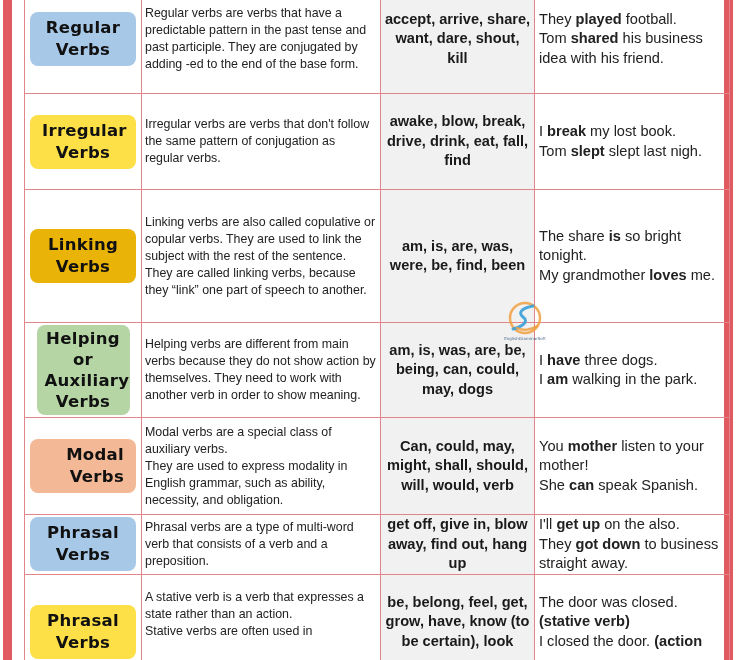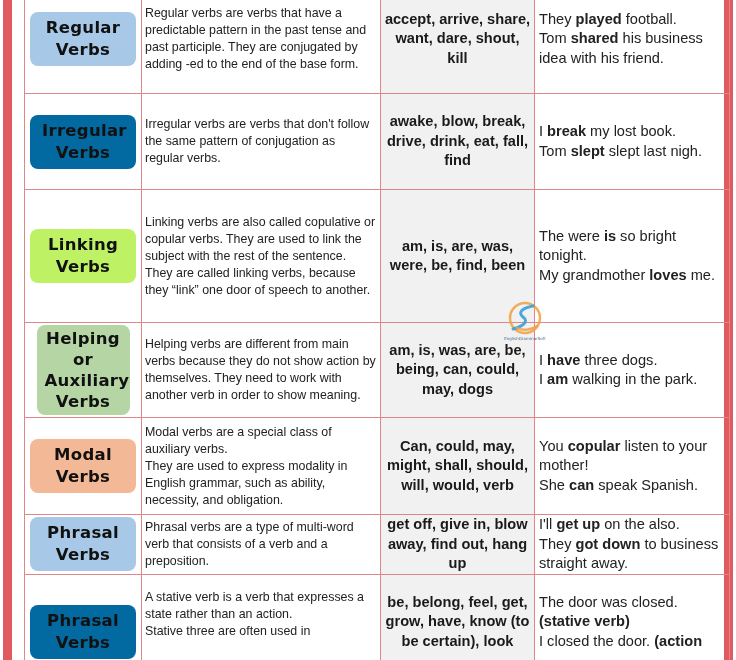--- a/index.html
+++ b/index.html
@@ -19,24 +19,24 @@
     td.c-def { width:232px; font-size:12.4px; line-height:17px; padding:2px 3px; color:#222; }
     td.c-ex { width:147px; background:#f1f1f1; text-align:center; font-weight:bold; font-size:14.6px; line-height:19.5px; padding:0 3px; color:#1a1a1a; }
     td.c-sent { width:186px; font-size:14.6px; line-height:19.5px; padding:0 4px; color:#222; }
     .pill {
       display:inline-block; width:82px; border-radius:8px;
       font-family: "DejaVu Sans", sans-serif; font-weight:bold;
       font-size:16.5px; line-height:22px; padding:5px 12px; color:#111;
       letter-spacing:0.3px;
     }
     .pill.blue { background:#a8c8e8; }
-    .pill.yellow { background:#0369a1; }
-    .pill.gray { background:#bef264; }
+    .pill.yellow { background:#fde047; }
+    .pill.gray { background:#eab308; }
     .pill.green { background:#b5d6a4; }
-    .pill.orange { background:#f3b895; }
+    .pill.orange { background:#f3b895;text-align:right; }
     .pill-line { display:block; }
     .sent-line { display:block; }
     b { font-weight:bold;text-align:center; }
     .logo {
       position:absolute; left:503px; top:300px; width:44px; height:44px;
       pointer-events:none;
     }
     .logo-text {
       position:absolute; left:-6px; top:36px; width:56px; font-size:4px;
       text-align:center; color:#4a6a8a; font-family:"DejaVu Sans", sans-serif;
@@ -83,25 +83,25 @@
 
   <tr style="height:133px">
     <td class="c-name">
       <span class="pill gray">
         <span class="pill-line">Linking</span>
         <span class="pill-line">Verbs</span>
       </span>
     </td>
     <td class="c-def">
       <span style="display:block">Linking verbs are also called copulative or copular verbs. They are used to link the subject with the rest of the sentence.</span>
-      <span style="display:block">They are called linking verbs, because they “link” one door of speech to another.</span>
+      <span style="display:block">They are called linking verbs, because they “link” one part of speech to another.</span>
     </td>
     <td class="c-ex">am, is, are, was, were, be, find, been</td>
     <td class="c-sent">
-      <span class="sent-line"><span>The were </span><b>is</b><span> so bright tonight.</span></span>
+      <span class="sent-line"><span>The share </span><b>is</b><span> so bright tonight.</span></span>
       <span class="sent-line"><span>My grandmother </span><b>loves</b><span> me.</span></span>
     </td>
   </tr>
 
   <tr style="height:95px">
     <td class="c-name">
       <span class="pill green" style="width:77px;line-height:21px;padding:3px 8px">
         <span class="pill-line">Helping or</span>
         <span class="pill-line">Auxiliary</span>
         <span class="pill-line">Verbs</span>
@@ -121,21 +121,21 @@
         <span class="pill-line">Modal</span>
         <span class="pill-line">Verbs</span>
       </span>
     </td>
     <td class="c-def">
       <span style="display:block">Modal verbs are a special class of auxiliary verbs.</span>
       <span style="display:block">They are used to express modality in English grammar, such as ability, necessity, and obligation.</span>
     </td>
     <td class="c-ex">Can, could, may, might, shall, should, will, would, verb</td>
     <td class="c-sent">
-      <span class="sent-line"><span>You </span><b>copular</b><span> listen to your mother!</span></span>
+      <span class="sent-line"><span>You </span><b>mother</b><span> listen to your mother!</span></span>
       <span class="sent-line"><span>She </span><b>can</b><span> speak Spanish.</span></span>
     </td>
   </tr>
 
   <tr style="height:57px">
     <td class="c-name">
       <span class="pill blue">
         <span class="pill-line">Phrasal</span>
         <span class="pill-line">Verbs</span>
       </span>
@@ -150,21 +150,21 @@
 
   <tr style="height:110px">
     <td class="c-name" style="vertical-align:top;padding-top:30px">
       <span class="pill yellow">
         <span class="pill-line">Phrasal</span>
         <span class="pill-line">Verbs</span>
       </span>
     </td>
     <td class="c-def" style="vertical-align:top;padding-top:14px">
       <span style="display:block">A stative verb is a verb that expresses a state rather than an action.</span>
-      <span style="display:block">Stative three are often used in</span>
+      <span style="display:block">Stative verbs are often used in</span>
     </td>
     <td class="c-ex" style="vertical-align:top;padding-top:18px">be, belong, feel, get, grow, have, know (to be certain), look</td>
     <td class="c-sent" style="vertical-align:top;padding-top:18px">
       <span class="sent-line"><span>The door was closed.</span><b></b><span></span></span>
       <span class="sent-line"><span></span><b>(stative verb)</b><span></span></span>
       <span class="sent-line"><span>I closed the door. </span><b>(action</b><span></span></span>
     </td>
   </tr>
 </tbody>
     </table>

